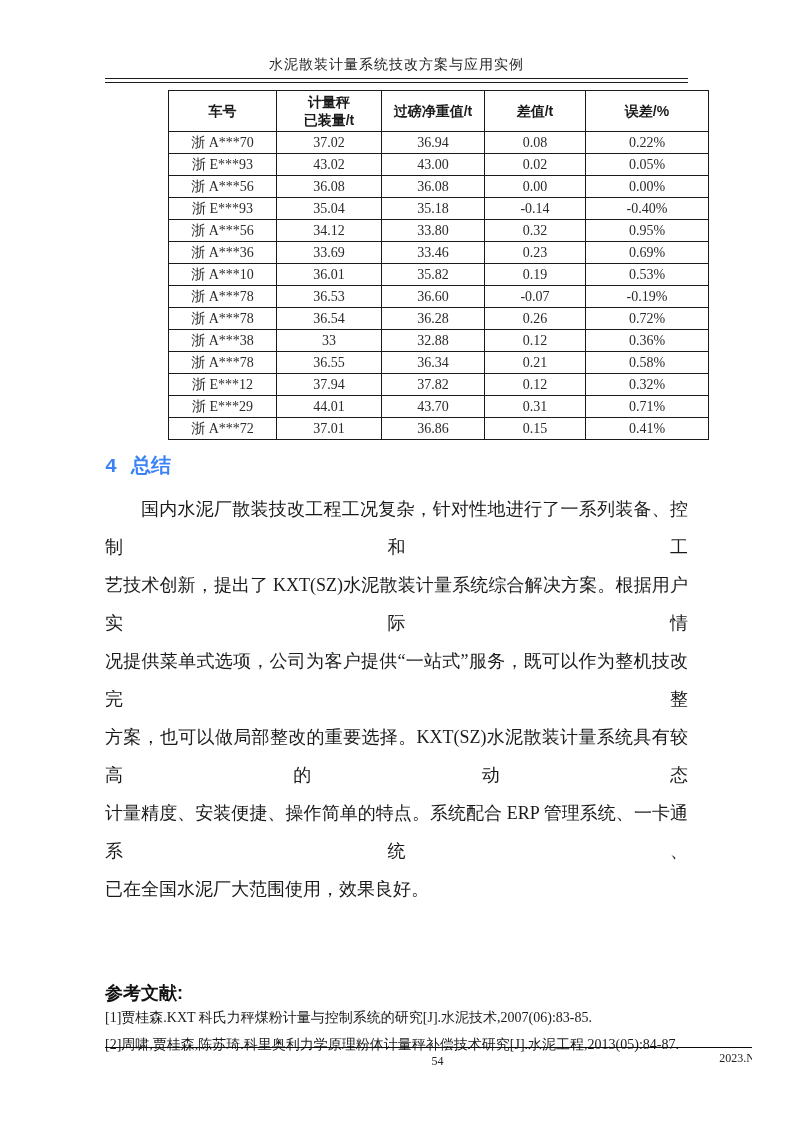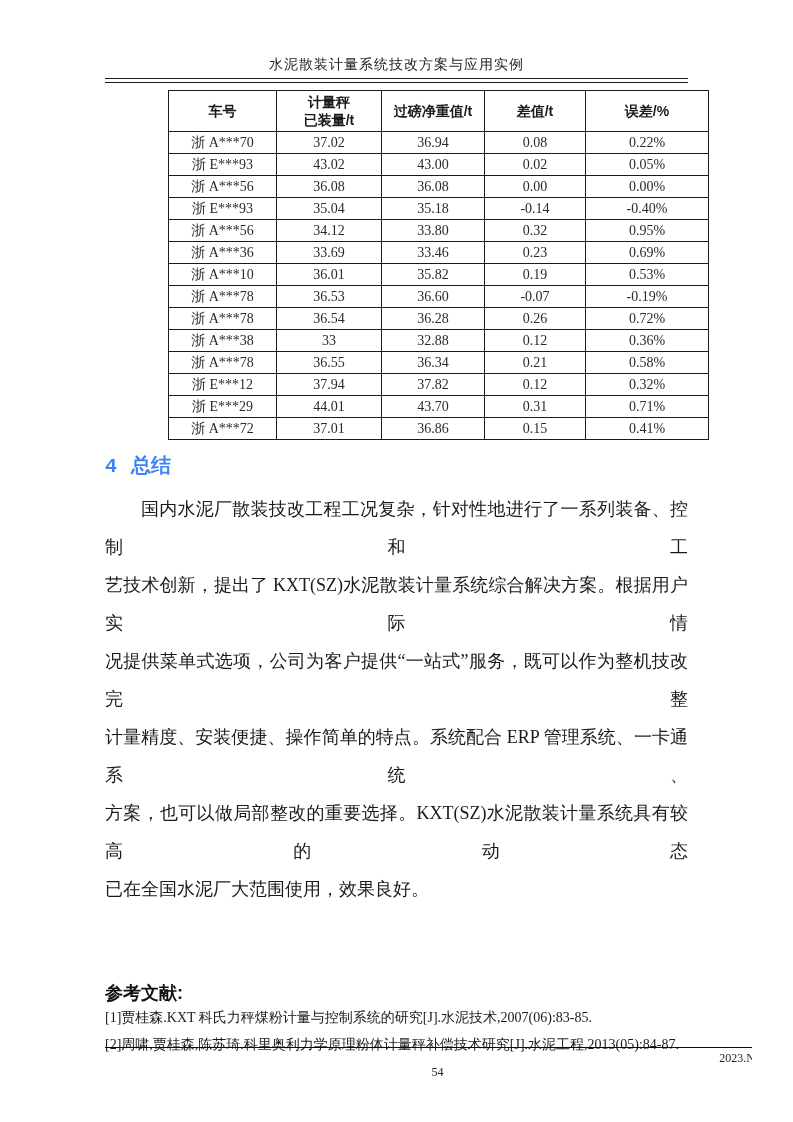--- a/index.html
+++ b/index.html
@@ -105,21 +105,21 @@
   .footer-row {
     position: relative;
     height: 20px;
     font-size: 12px;
     color: #222;
   }
   .page-num {
     position: absolute;
     left: 0; right: 0;
     text-align: center;
-    top: 17px;
+    top: 6px;
   }
   .issue {
     position: absolute;
     right: 0;
     top: 3px;
   }
 </style>
 </head>
 <body>
 
@@ -250,22 +250,22 @@
     </table>
 
   <h2 class="section-heading">
     <span class="sec-num">4</span><span>总结</span>
   </h2>
 
   <div class="body-paragraph">
     <div class="para-line first">国内水泥厂散装技改工程工况复杂，针对性地进行了一系列装备、控制和工</div>
     <div class="para-line">艺技术创新，提出了 KXT(SZ)水泥散装计量系统综合解决方案。根据用户实际情</div>
     <div class="para-line">况提供菜单式选项，公司为客户提供“一站式”服务，既可以作为整机技改完整</div>
+    <div class="para-line">方案，也可以做局部整改的重要选择。KXT(SZ)水泥散装计量系统具有较高的动态</div>
     <div class="para-line">计量精度、安装便捷、操作简单的特点。系统配合 ERP 管理系统、一卡通系统、</div>
-    <div class="para-line">方案，也可以做局部整改的重要选择。KXT(SZ)水泥散装计量系统具有较高的动态</div>
     <div class="para-line last">已在全国水泥厂大范围使用，效果良好。</div>
   </div>
 
   <div class="refs-heading">参考文献:</div>
   <div class="ref-line">[1]贾桂森.KXT 科氏力秤煤粉计量与控制系统的研究[J].水泥技术,2007(06):83-85.</div>
   <div class="ref-line">[2]周啸,贾桂森,陈苏琦.科里奥利力学原理粉体计量秤补偿技术研究[J].水泥工程,2013(05):84-87.</div>
 
   <div class="page-footer">
     <div class="footer-rule"></div>
     <div class="footer-row">

